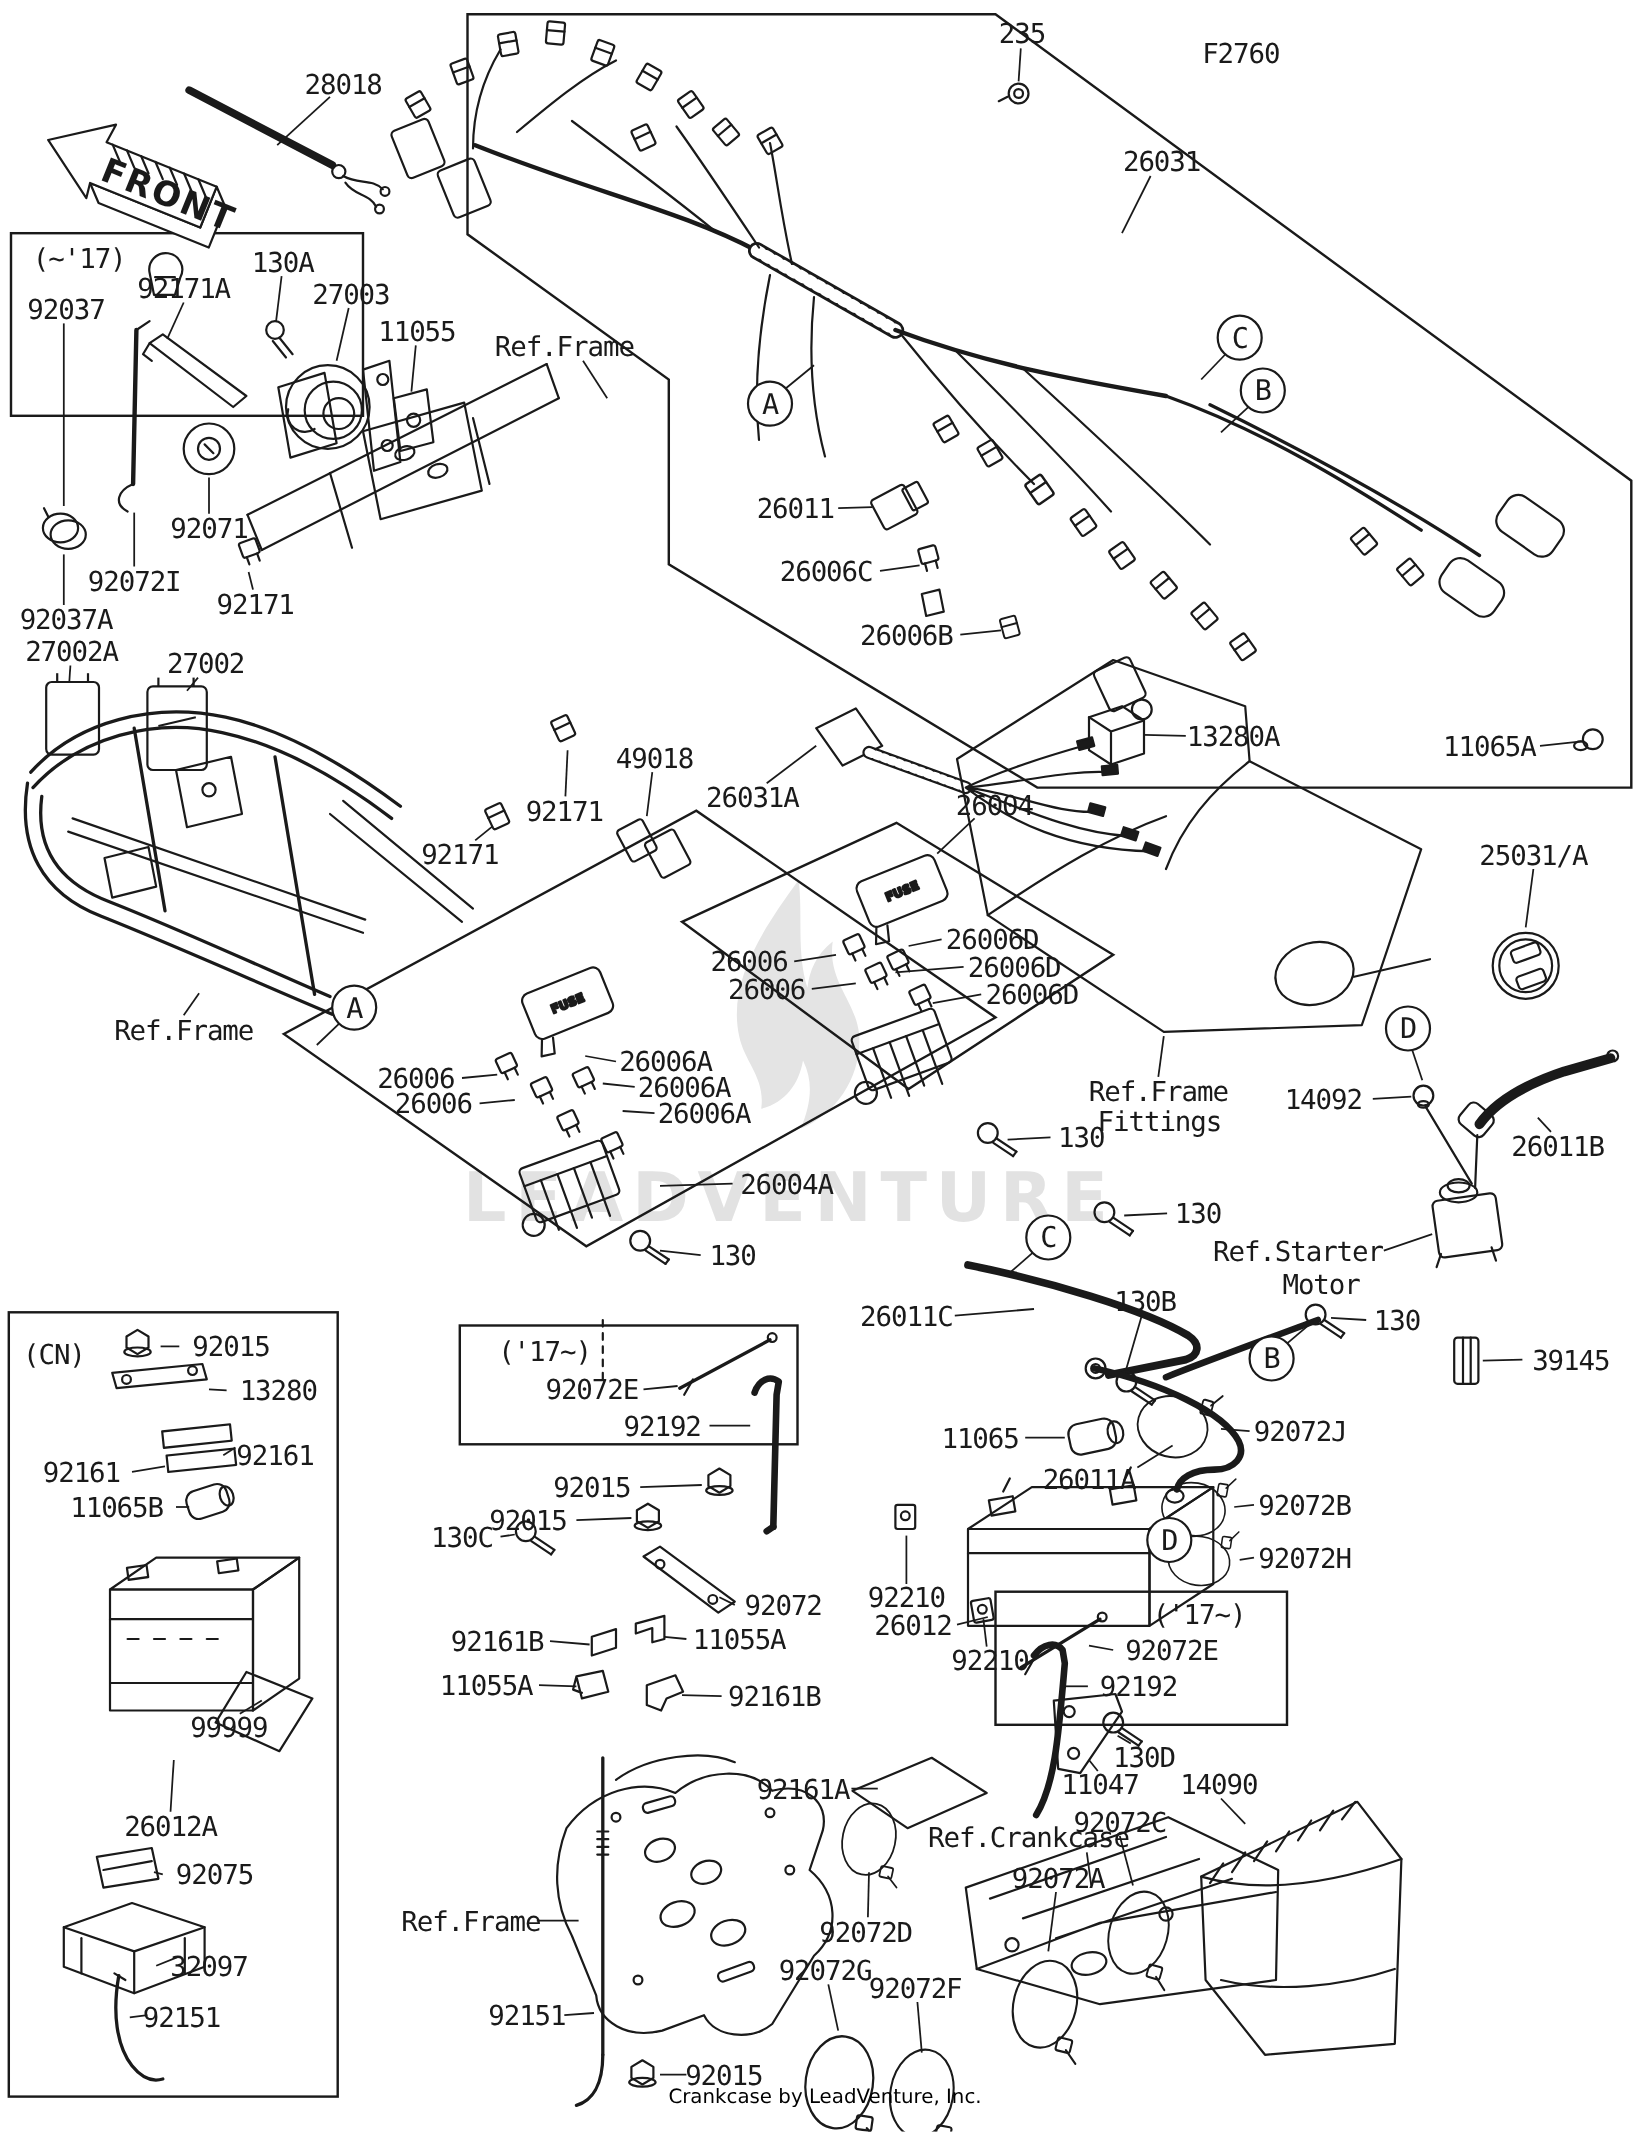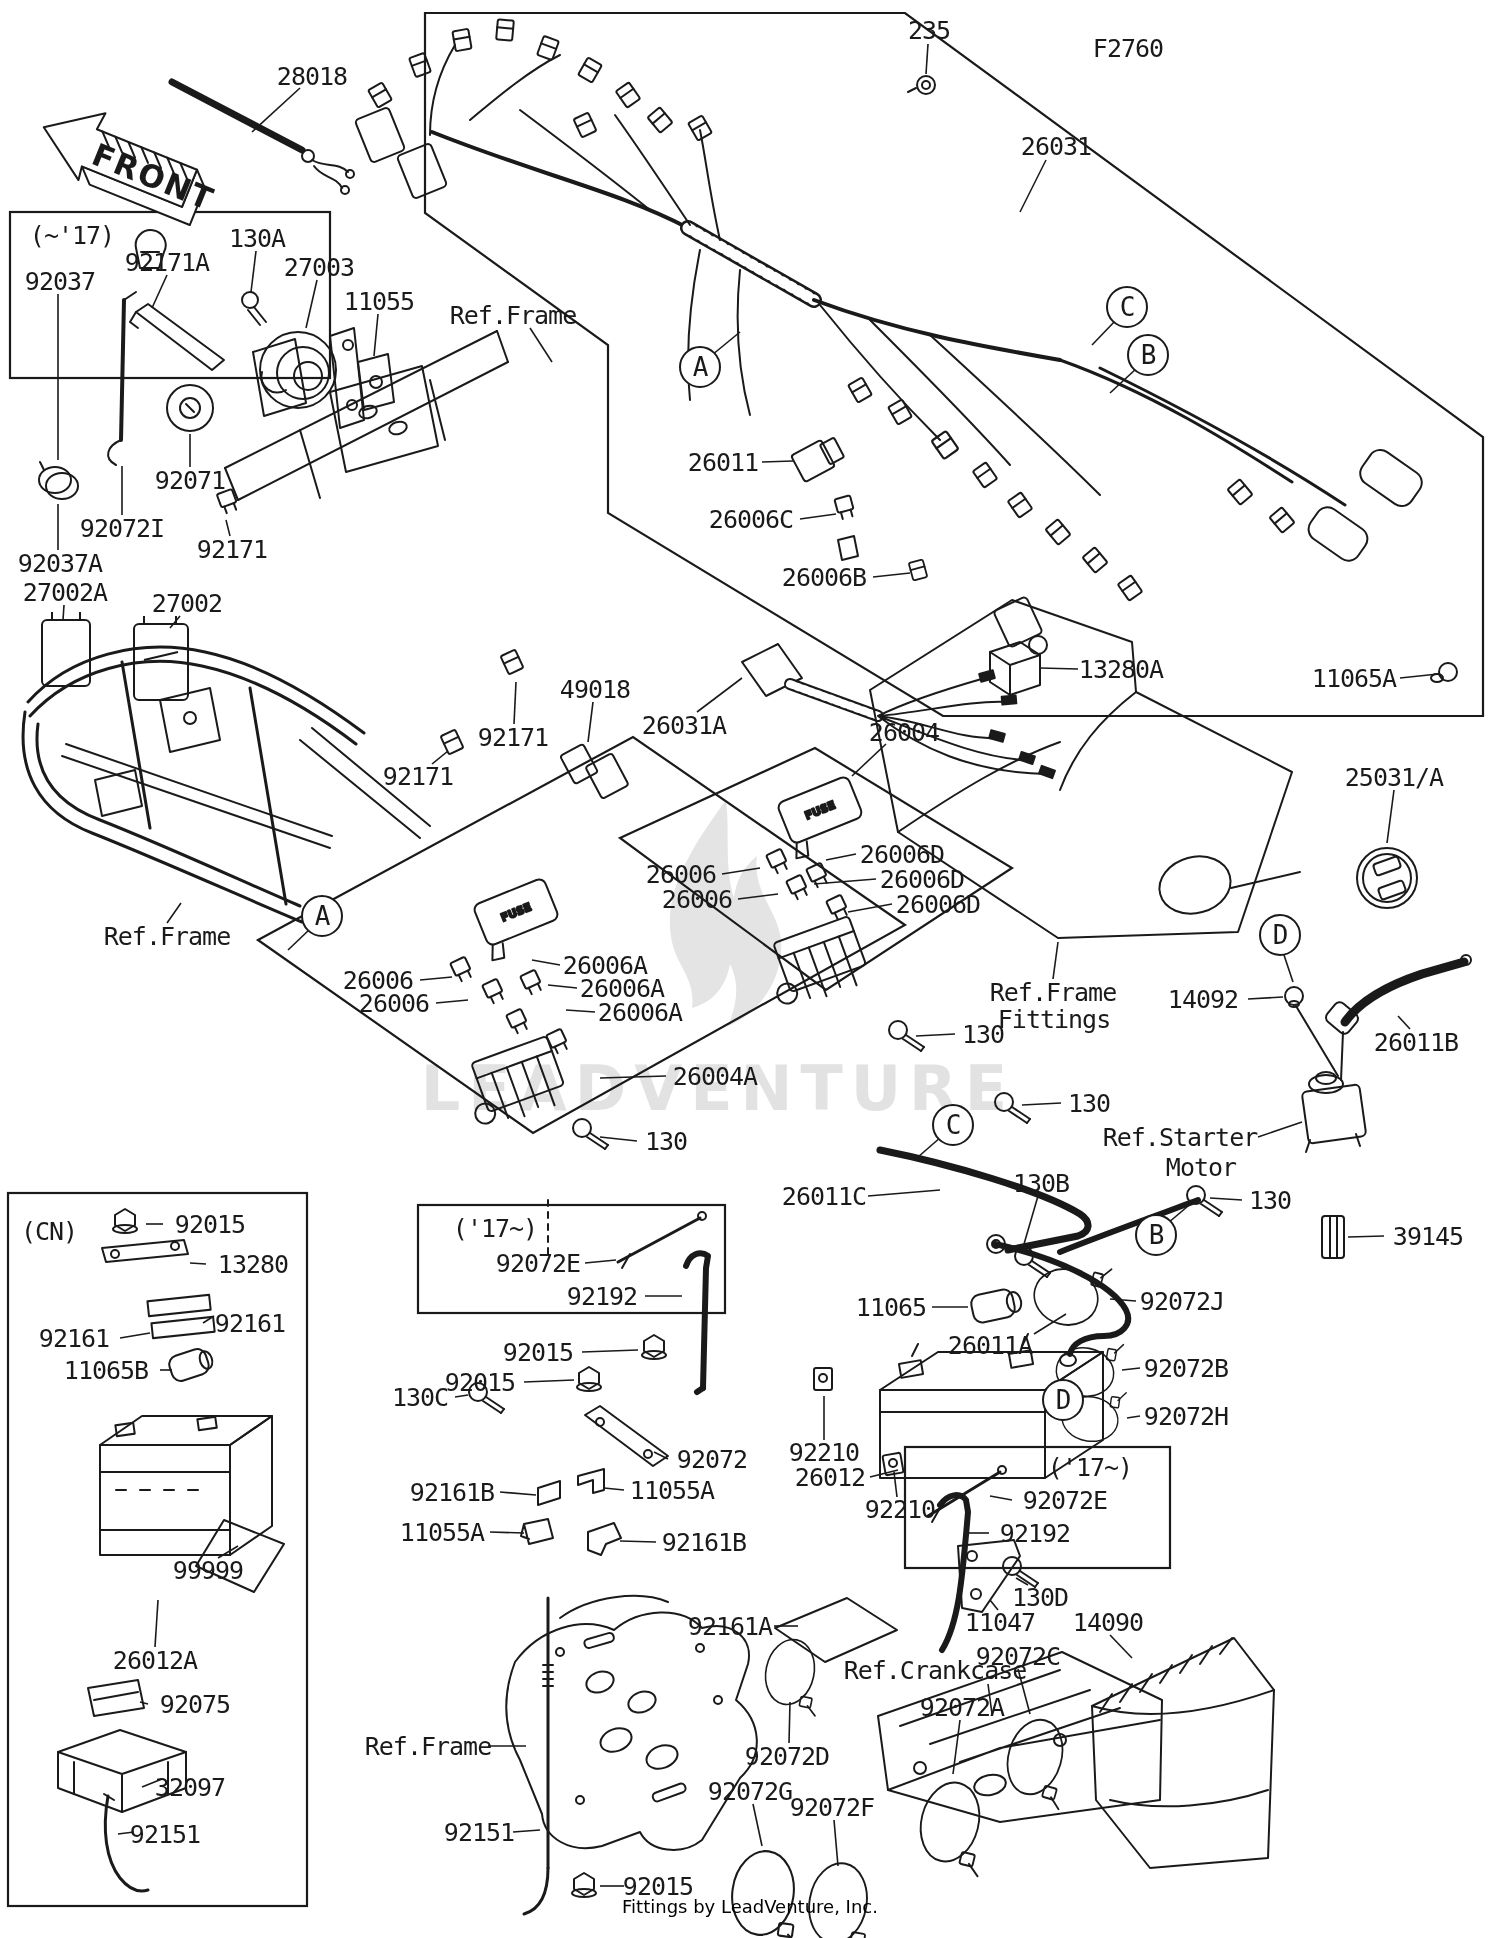--- a/index.html
+++ b/index.html
@@ -728,15 +728,15 @@
       <line x1="1283" y1="952" x2="1293" y2="982" class="leader"></line>
       <circle cx="1280" cy="935" r="20" class="refc"></circle>
       <text x="1280" y="944" class="lbl" font-size="26">D</text>
       <circle cx="1063" cy="1400" r="20" class="refc"></circle>
       <text x="1063" y="1409" class="lbl" font-size="26">D</text>
     </svg>
 
 <svg width="0" height="0" style="position:absolute"></svg>
 
 <div style="position:absolute;left:0;top:1896px;width:1500px;text-align:center;">
-  <span class="attr" style="font-size:18px;font-family:'DejaVu Sans','Liberation Sans',sans-serif;">Fittings by LeadVenture, Inc.</span>
+  <span class="attr" style="font-size:18px;font-family:'DejaVu Sans','Liberation Sans',sans-serif;">Crankcase by LeadVenture, Inc.</span>
 </div>
 </div>
 
 </body></html>

